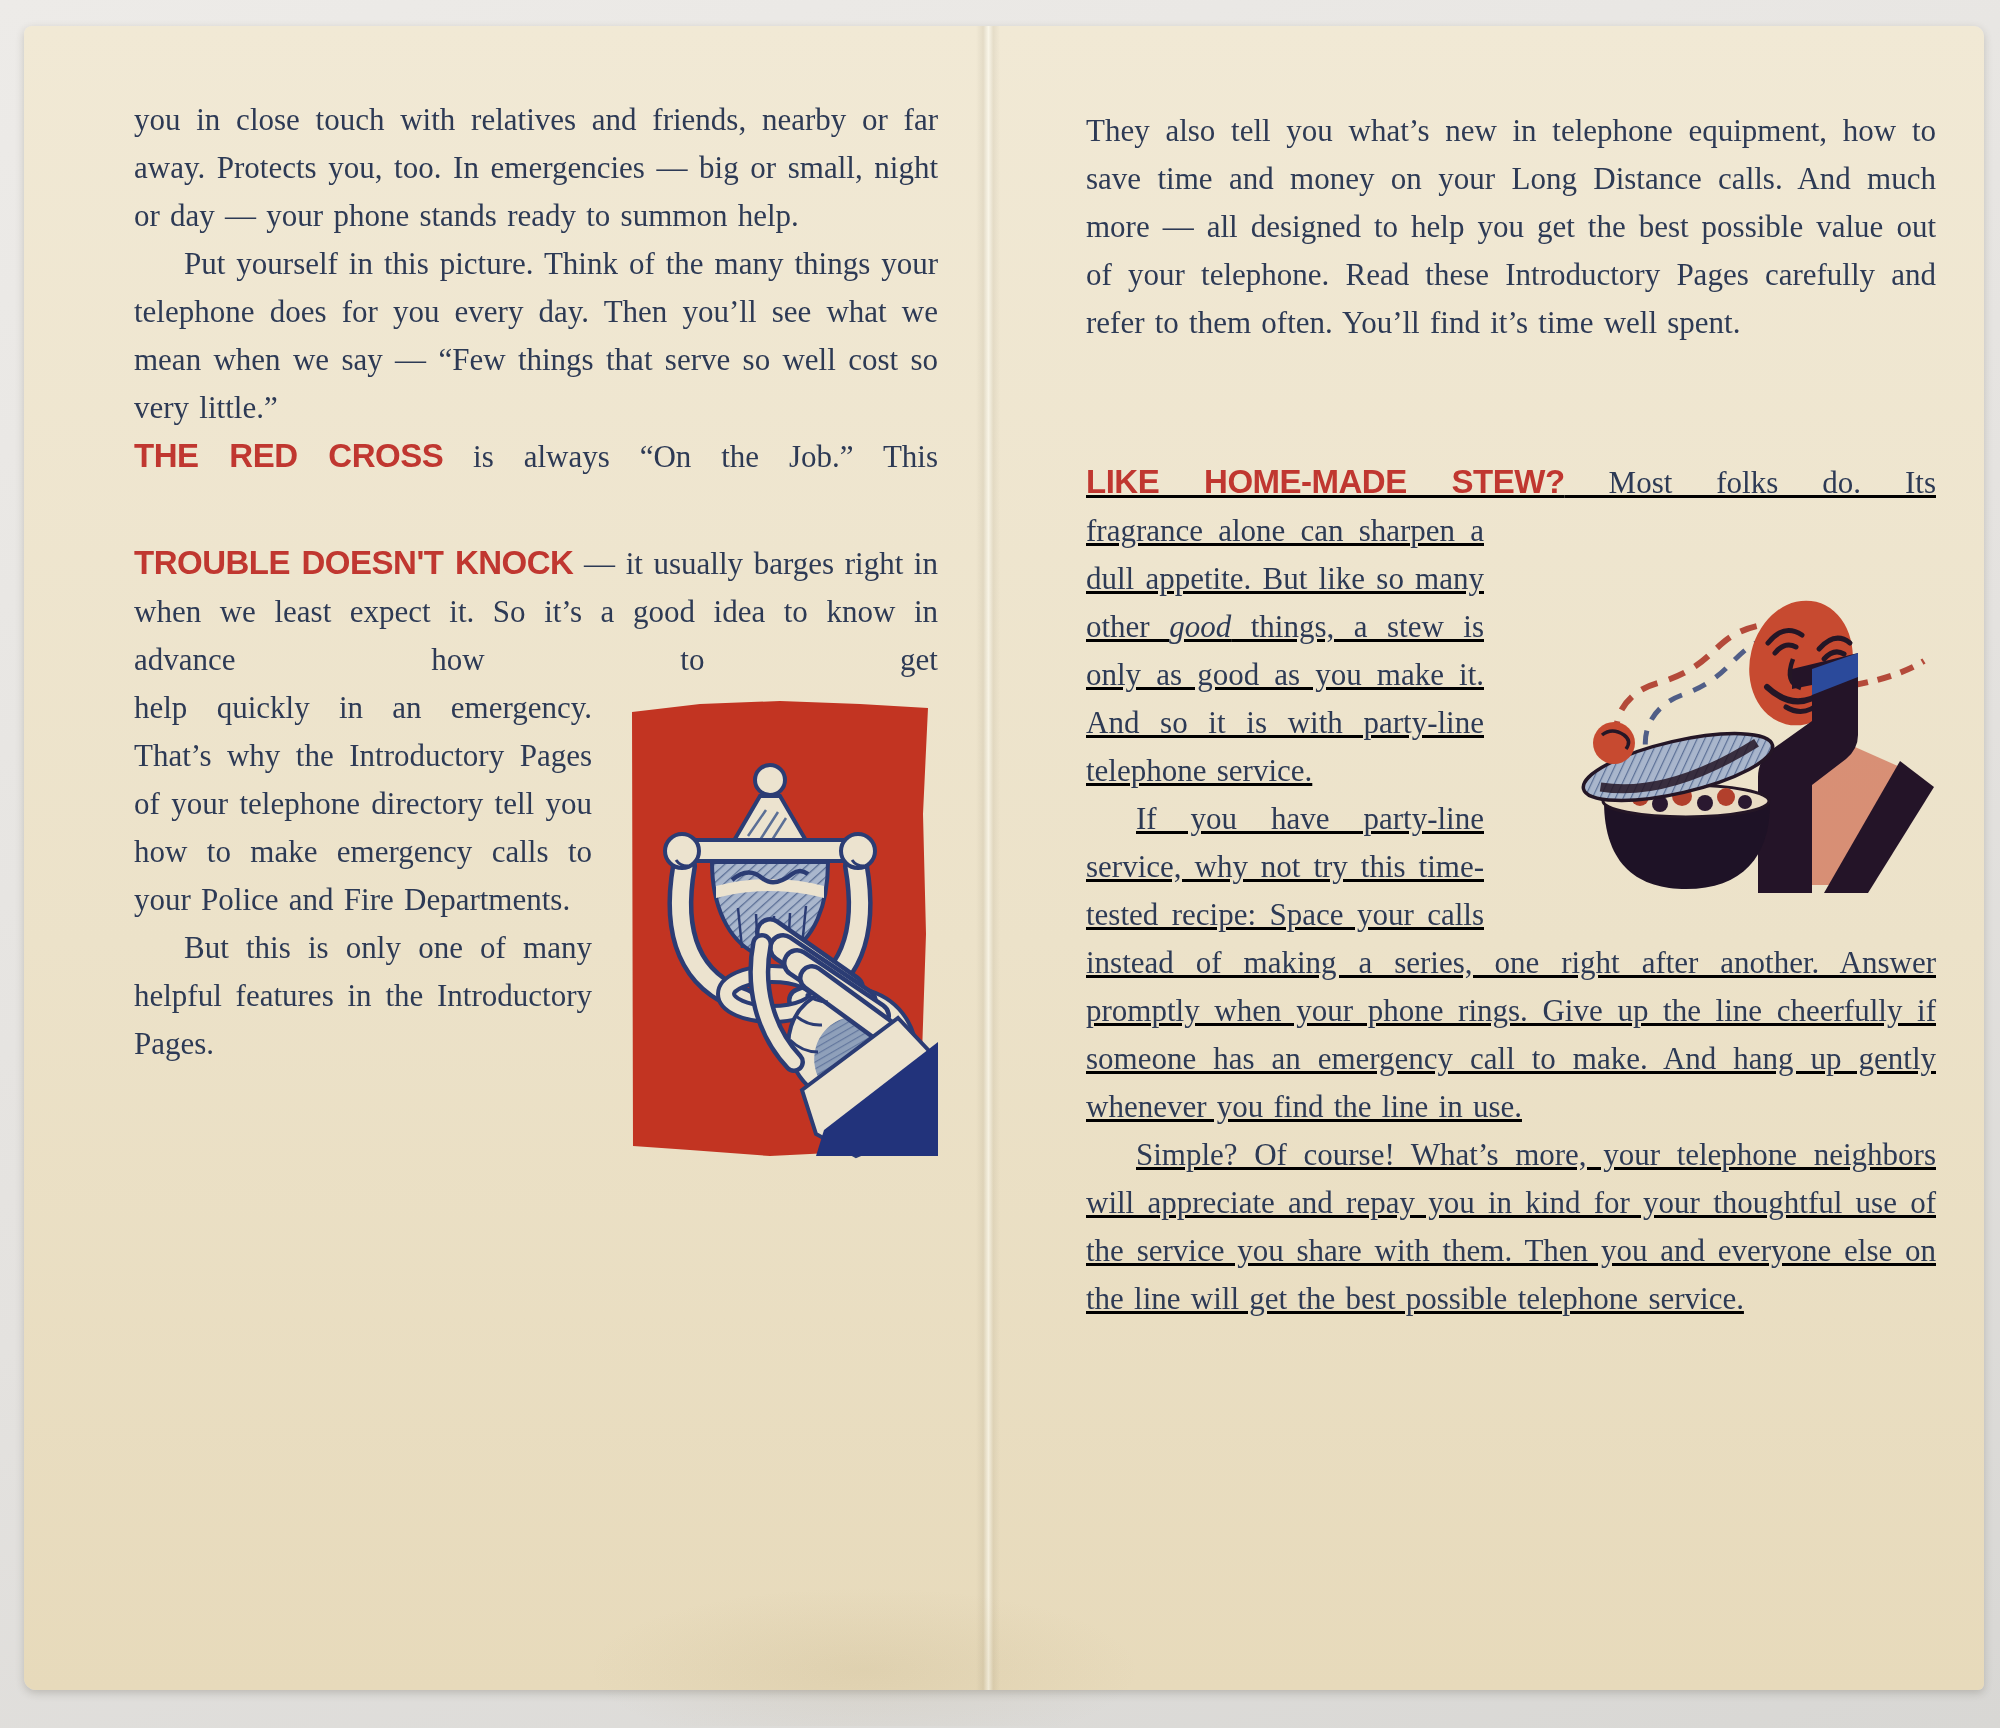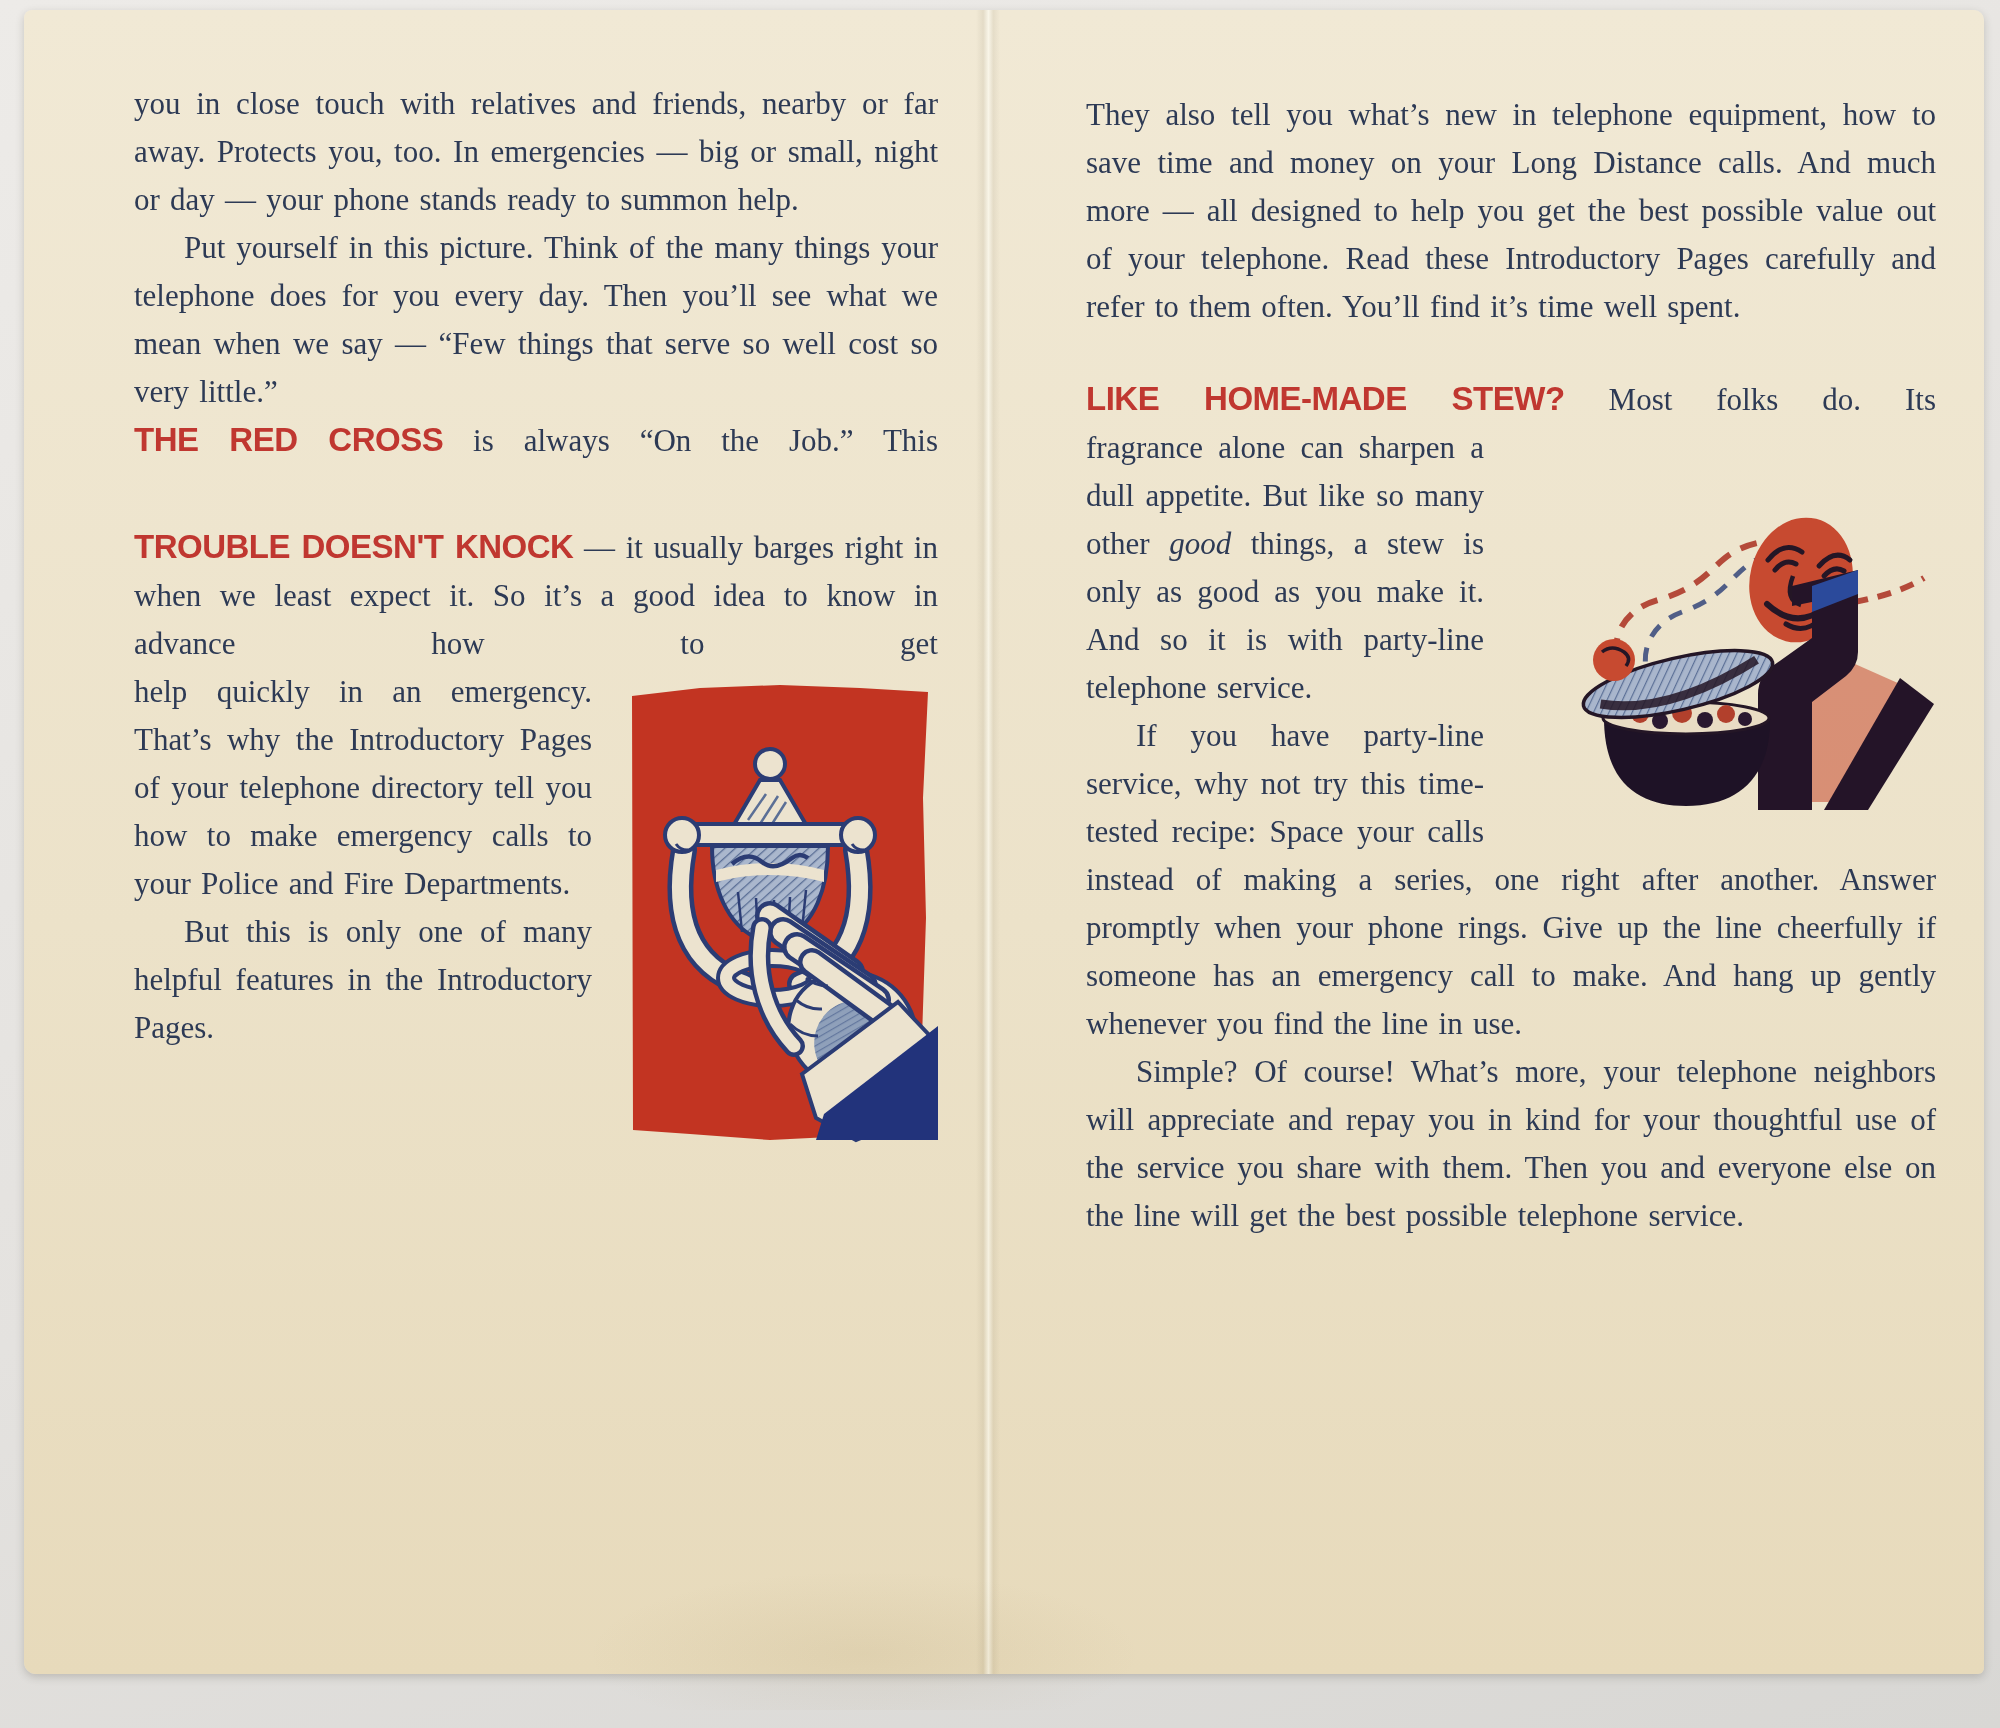--- a/index.html
+++ b/index.html
@@ -2,21 +2,21 @@
 <html><head>
 <meta charset="utf-8">
 <style>
   html,body{margin:0;padding:0;}
   body{
     width:2000px;height:1728px;position:relative;overflow:hidden;
     background:linear-gradient(160deg,#edebe8 0%,#e4e2df 55%,#d8d7d4 100%);
     font-family:"Liberation Serif", serif;
   }
   .paper{
-    position:absolute;left:24px;top:10px;width:1960px;height:1664px;
+    position:absolute;left:24px;top:26px;width:1960px;height:1664px;
     background:linear-gradient(180deg,#f1e9d5 0%,#ece2c9 55%,#e7dabb 100%);
     border-radius:8px 10px 6px 12px;
     box-shadow:0 3px 9px rgba(60,55,40,0.22);
   }
   .crease{
     position:absolute;left:952px;top:0;width:24px;height:100%;
     background:linear-gradient(90deg,rgba(110,100,75,0) 0%,rgba(110,100,75,0.10) 30%,rgba(255,255,248,0.55) 52%,rgba(110,100,75,0.09) 72%,rgba(110,100,75,0) 100%);
   }
   .stain{
     position:absolute;left:560px;top:1560px;width:560px;height:140px;
@@ -30,21 +30,21 @@
     text-align:justify;word-spacing:2.5px;
   }
   .indent{text-indent:50px;}
   .lead-full{text-align-last:justify;}
   .heading{
     font-family:"Liberation Sans",sans-serif;font-weight:700;
     font-size:33px;color:#c03730;letter-spacing:-0.5px;white-space:nowrap;
   }
   .sec-redcross{}
   .sec-trouble{margin-top:58px;}
-  .sec-stew{margin-top:44px;}
+  .sec-stew{margin-top:111px;text-decoration:underline;}
   .fig{display:block;}
   .fig-cross{float:left;width:370px;height:288px;}
   .fig-cross svg{margin:16px 0 0 36px;}
   .fig-knocker{float:right;width:346px;height:482px;}
   .fig-knocker svg{margin:10px 0 0 28px;}
   .fig-stew{float:right;width:452px;height:432px;}
   .fig-stew svg{margin:56px 0 0 22px;}
   .ital{font-style:italic;}
 </style>
 </head>

